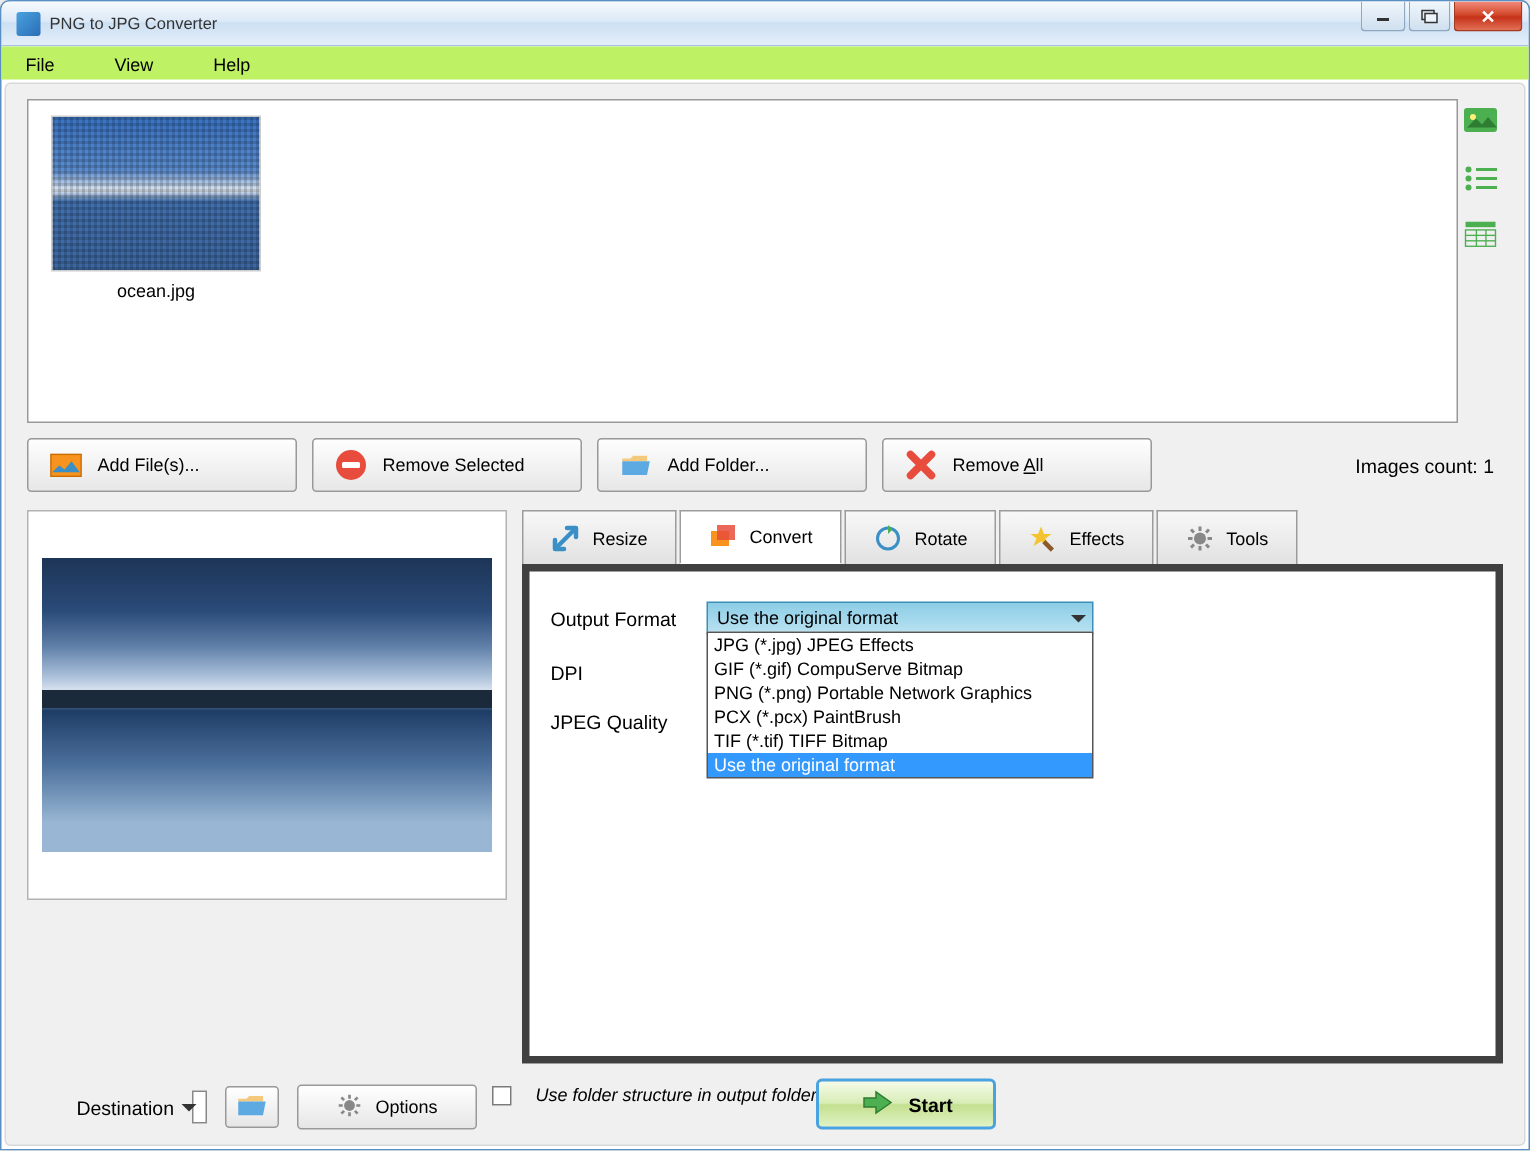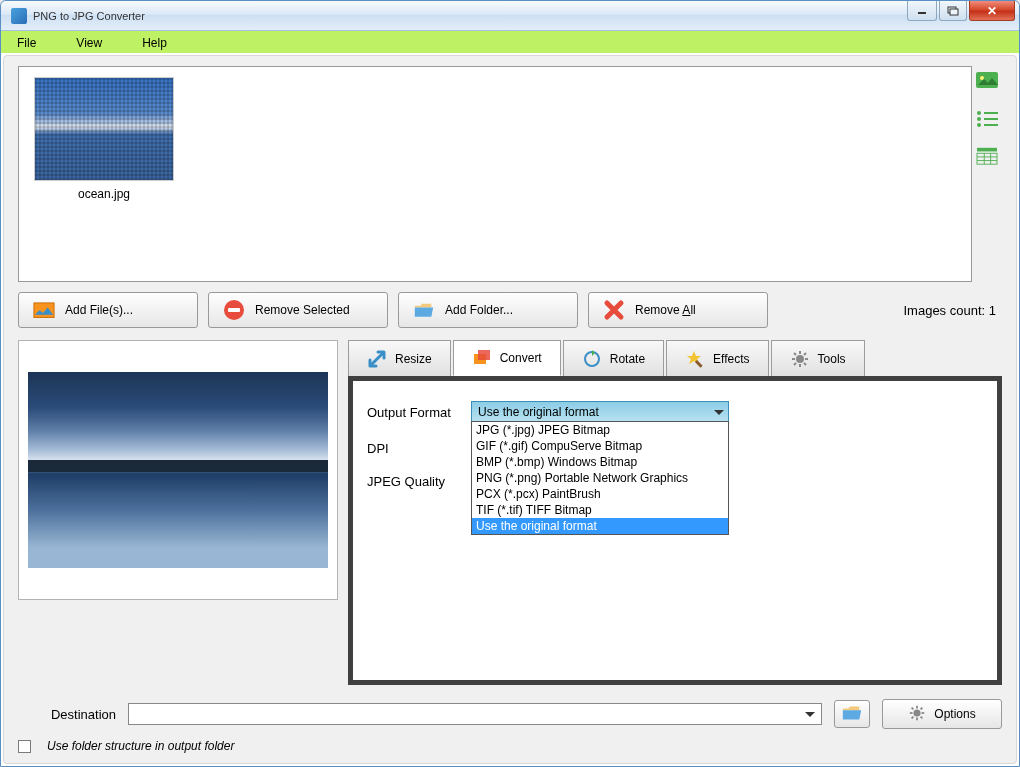--- a/index.html
+++ b/index.html
@@ -150,21 +150,21 @@
   border: 5px solid transparent; border-top-color: #333; transform: translateY(-2px);
 }
 .dropdown {
   position: absolute; top: 40px; left: 118px; width: 258px;
   background: #fff; border: 1px solid #555; z-index: 10;
   font-size: 12px;
 }
 .dropdown-item { height: 16px; line-height: 16px; padding: 0 4px; white-space: nowrap; }
 .dropdown-item.selected { background: #3399ff; color: #fff; }
 .bottom {
-  margin-top: 14px; display: flex; flex-direction: column; gap: 10px;
+  margin-top: 14px; display: flex; gap: 10px;
 }
 .dest-row { display: flex; align-items: center; gap: 12px; }
 .dest-label { width: 98px; text-align: right; padding-right: 0; font-size: 13px; }
 .dest-input {
   flex: 1; height: 22px; border: 1px solid #888; background: #fff; padding: 0 4px;
   position: relative;
 }
 .dest-input::after {
   content: ""; position: absolute; right: 6px; top: 50%;
   border: 5px solid transparent; border-top-color: #333; transform: translateY(-2px);
@@ -357,23 +357,22 @@
               <span>Use the original format</span>
             </div>
           </div>
           <div class="form-row">
             <div class="form-label">DPI</div>
           </div>
           <div class="form-row">
             <div class="form-label">JPEG Quality</div>
           </div>
           <div class="dropdown" id="dd">
-              <div class="dropdown-item">JPG (*.jpg) JPEG Bitmap</div>
+              <div class="dropdown-item">JPG (*.jpg) JPEG Effects</div>
               <div class="dropdown-item">GIF (*.gif) CompuServe Bitmap</div>
-              <div class="dropdown-item">BMP (*.bmp) Windows Bitmap</div>
               <div class="dropdown-item">PNG (*.png) Portable Network Graphics</div>
               <div class="dropdown-item">PCX (*.pcx) PaintBrush</div>
               <div class="dropdown-item">TIF (*.tif) TIFF Bitmap</div>
               <div class="dropdown-item selected">Use the original format</div>
             </div>
         </div>
       </div>
     </div>
 
     <div class="bottom">
@@ -401,16 +400,22 @@
                 </g>
               </svg></span>
           <span>Options</span>
         </div>
       </div>
       <div class="last-row">
         <div class="check-row">
           <div class="check"></div>
           <span>Use folder structure in output folder</span>
         </div>
+        <div class="start-btn">
+          <span><svg width="22" height="18" viewBox="0 0 22 18">
+                <path d="M2 6 L10 6 L10 2 L20 9 L10 16 L10 12 L2 12 Z" fill="#4caf50" stroke="#2e7d32"></path>
+              </svg></span>
+          <span>Start</span>
+        </div>
       </div>
     </div>
   </div>
 </div>
 
 </body></html>

